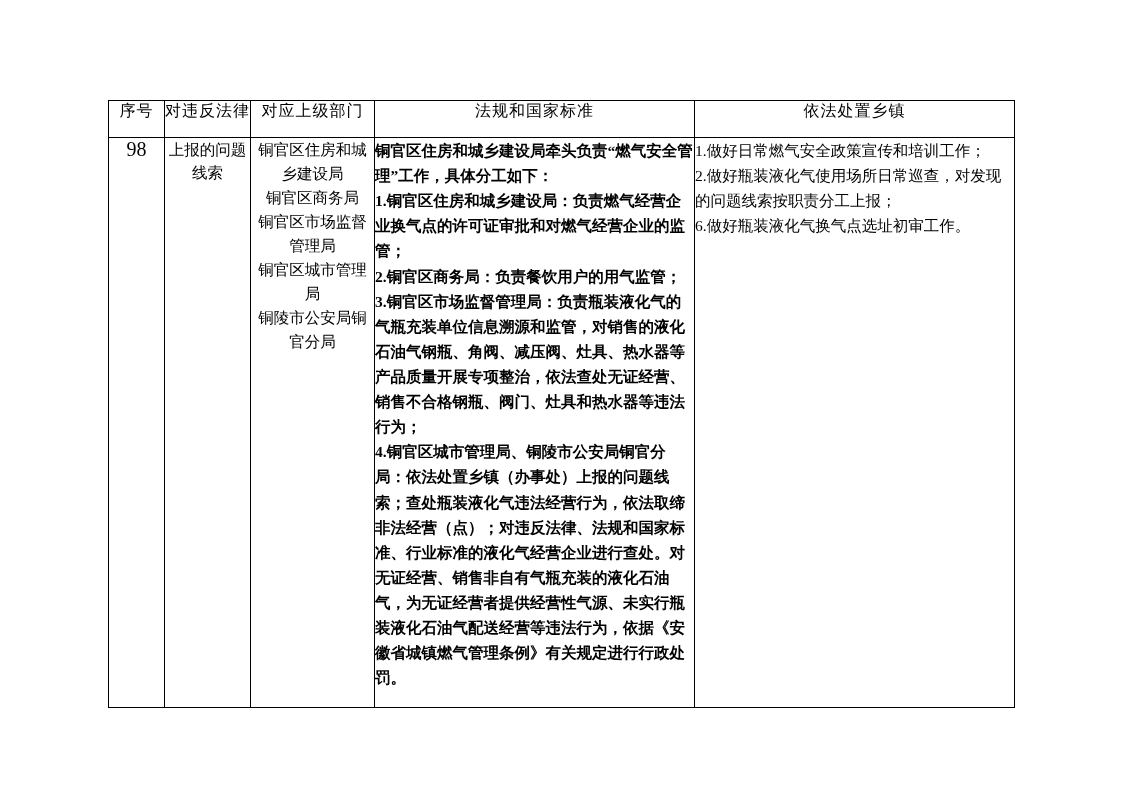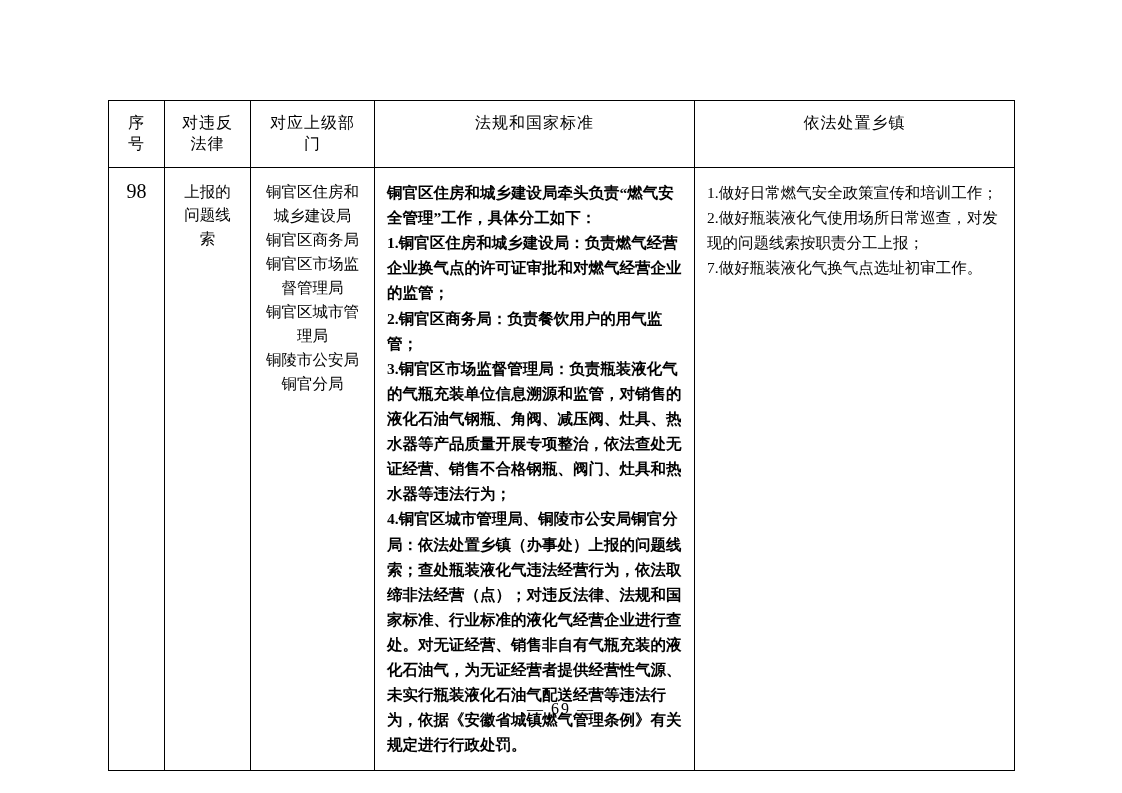--- a/index.html
+++ b/index.html
@@ -27,21 +27,21 @@
     width: 906px;
   }
   table.doc-table {
     border-collapse: collapse;
     width: 906px;
     table-layout: fixed;
   }
   table.doc-table th,
   table.doc-table td {
     border: 1px solid #000000;
-    padding: 12px;
+    padding: 0;
     vertical-align: top;
   }
   thead th {
     height: 36px;
     text-align: center;
     vertical-align: middle;
     font-weight: normal;
     font-size: 16px;
     letter-spacing: 1px;
   }
@@ -131,21 +131,20 @@
 铜官区市场监督管理局
 铜官区城市管理局
 铜陵市公安局铜官分局</td>
           <td class="cell-duty" style="white-space: pre-line; font-weight: bold;">铜官区住房和城乡建设局牵头负责“燃气安全管理”工作，具体分工如下：
 1.铜官区住房和城乡建设局：负责燃气经营企业换气点的许可证审批和对燃气经营企业的监管；
 2.铜官区商务局：负责餐饮用户的用气监管；
 3.铜官区市场监督管理局：负责瓶装液化气的气瓶充装单位信息溯源和监管，对销售的液化石油气钢瓶、角阀、减压阀、灶具、热水器等产品质量开展专项整治，依法查处无证经营、销售不合格钢瓶、阀门、灶具和热水器等违法行为；
 4.铜官区城市管理局、铜陵市公安局铜官分局：依法处置乡镇（办事处）上报的问题线索；查处瓶装液化气违法经营行为，依法取缔非法经营（点）；对违反法律、法规和国家标准、行业标准的液化气经营企业进行查处。对无证经营、销售非自有气瓶充装的液化石油气，为无证经营者提供经营性气源、未实行瓶装液化石油气配送经营等违法行为，依据《安徽省城镇燃气管理条例》有关规定进行行政处罚。</td>
           <td class="cell-town" style="white-space: pre-line;">1.做好日常燃气安全政策宣传和培训工作；
 2.做好瓶装液化气使用场所日常巡查，对发现的问题线索按职责分工上报；
-7.做好瓶装液化气换气点选址初审工作。</td>
+6.做好瓶装液化气换气点选址初审工作。</td>
         </tr>
       </tbody>
     </table>
   </div>
 
-  <div class="page-number">— 69 —</div>
 
 </div>
 
 </body></html>

